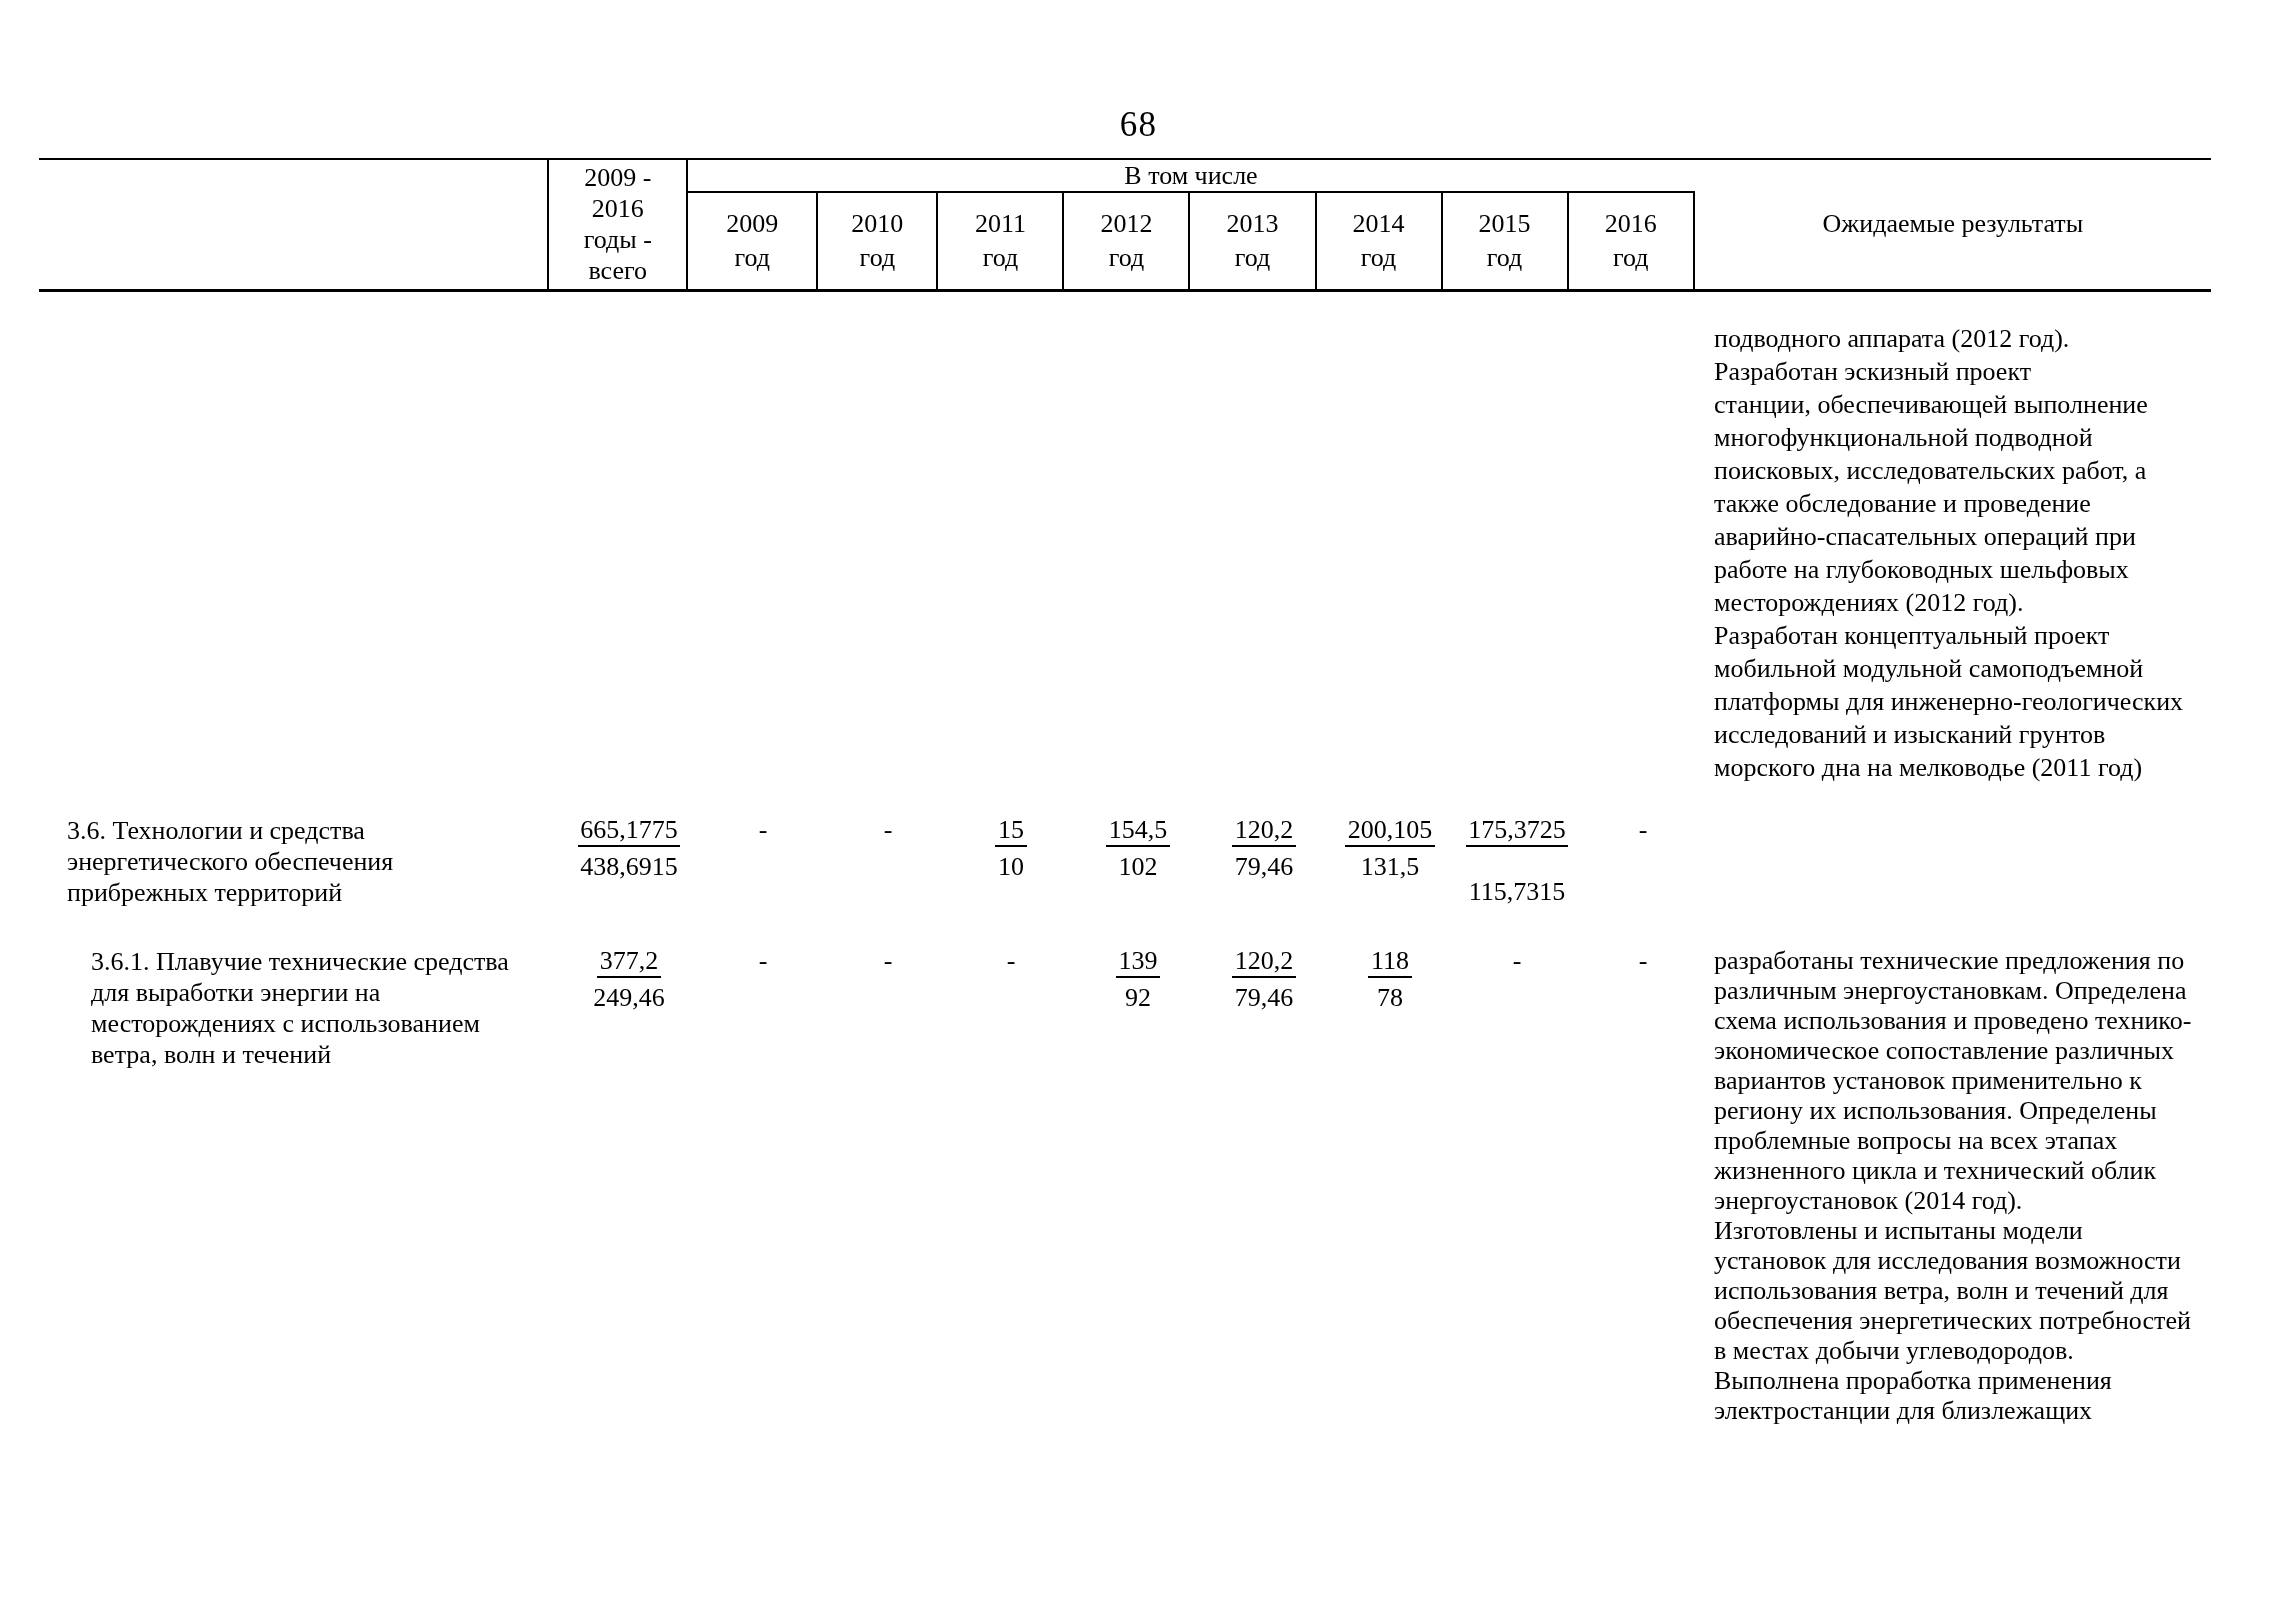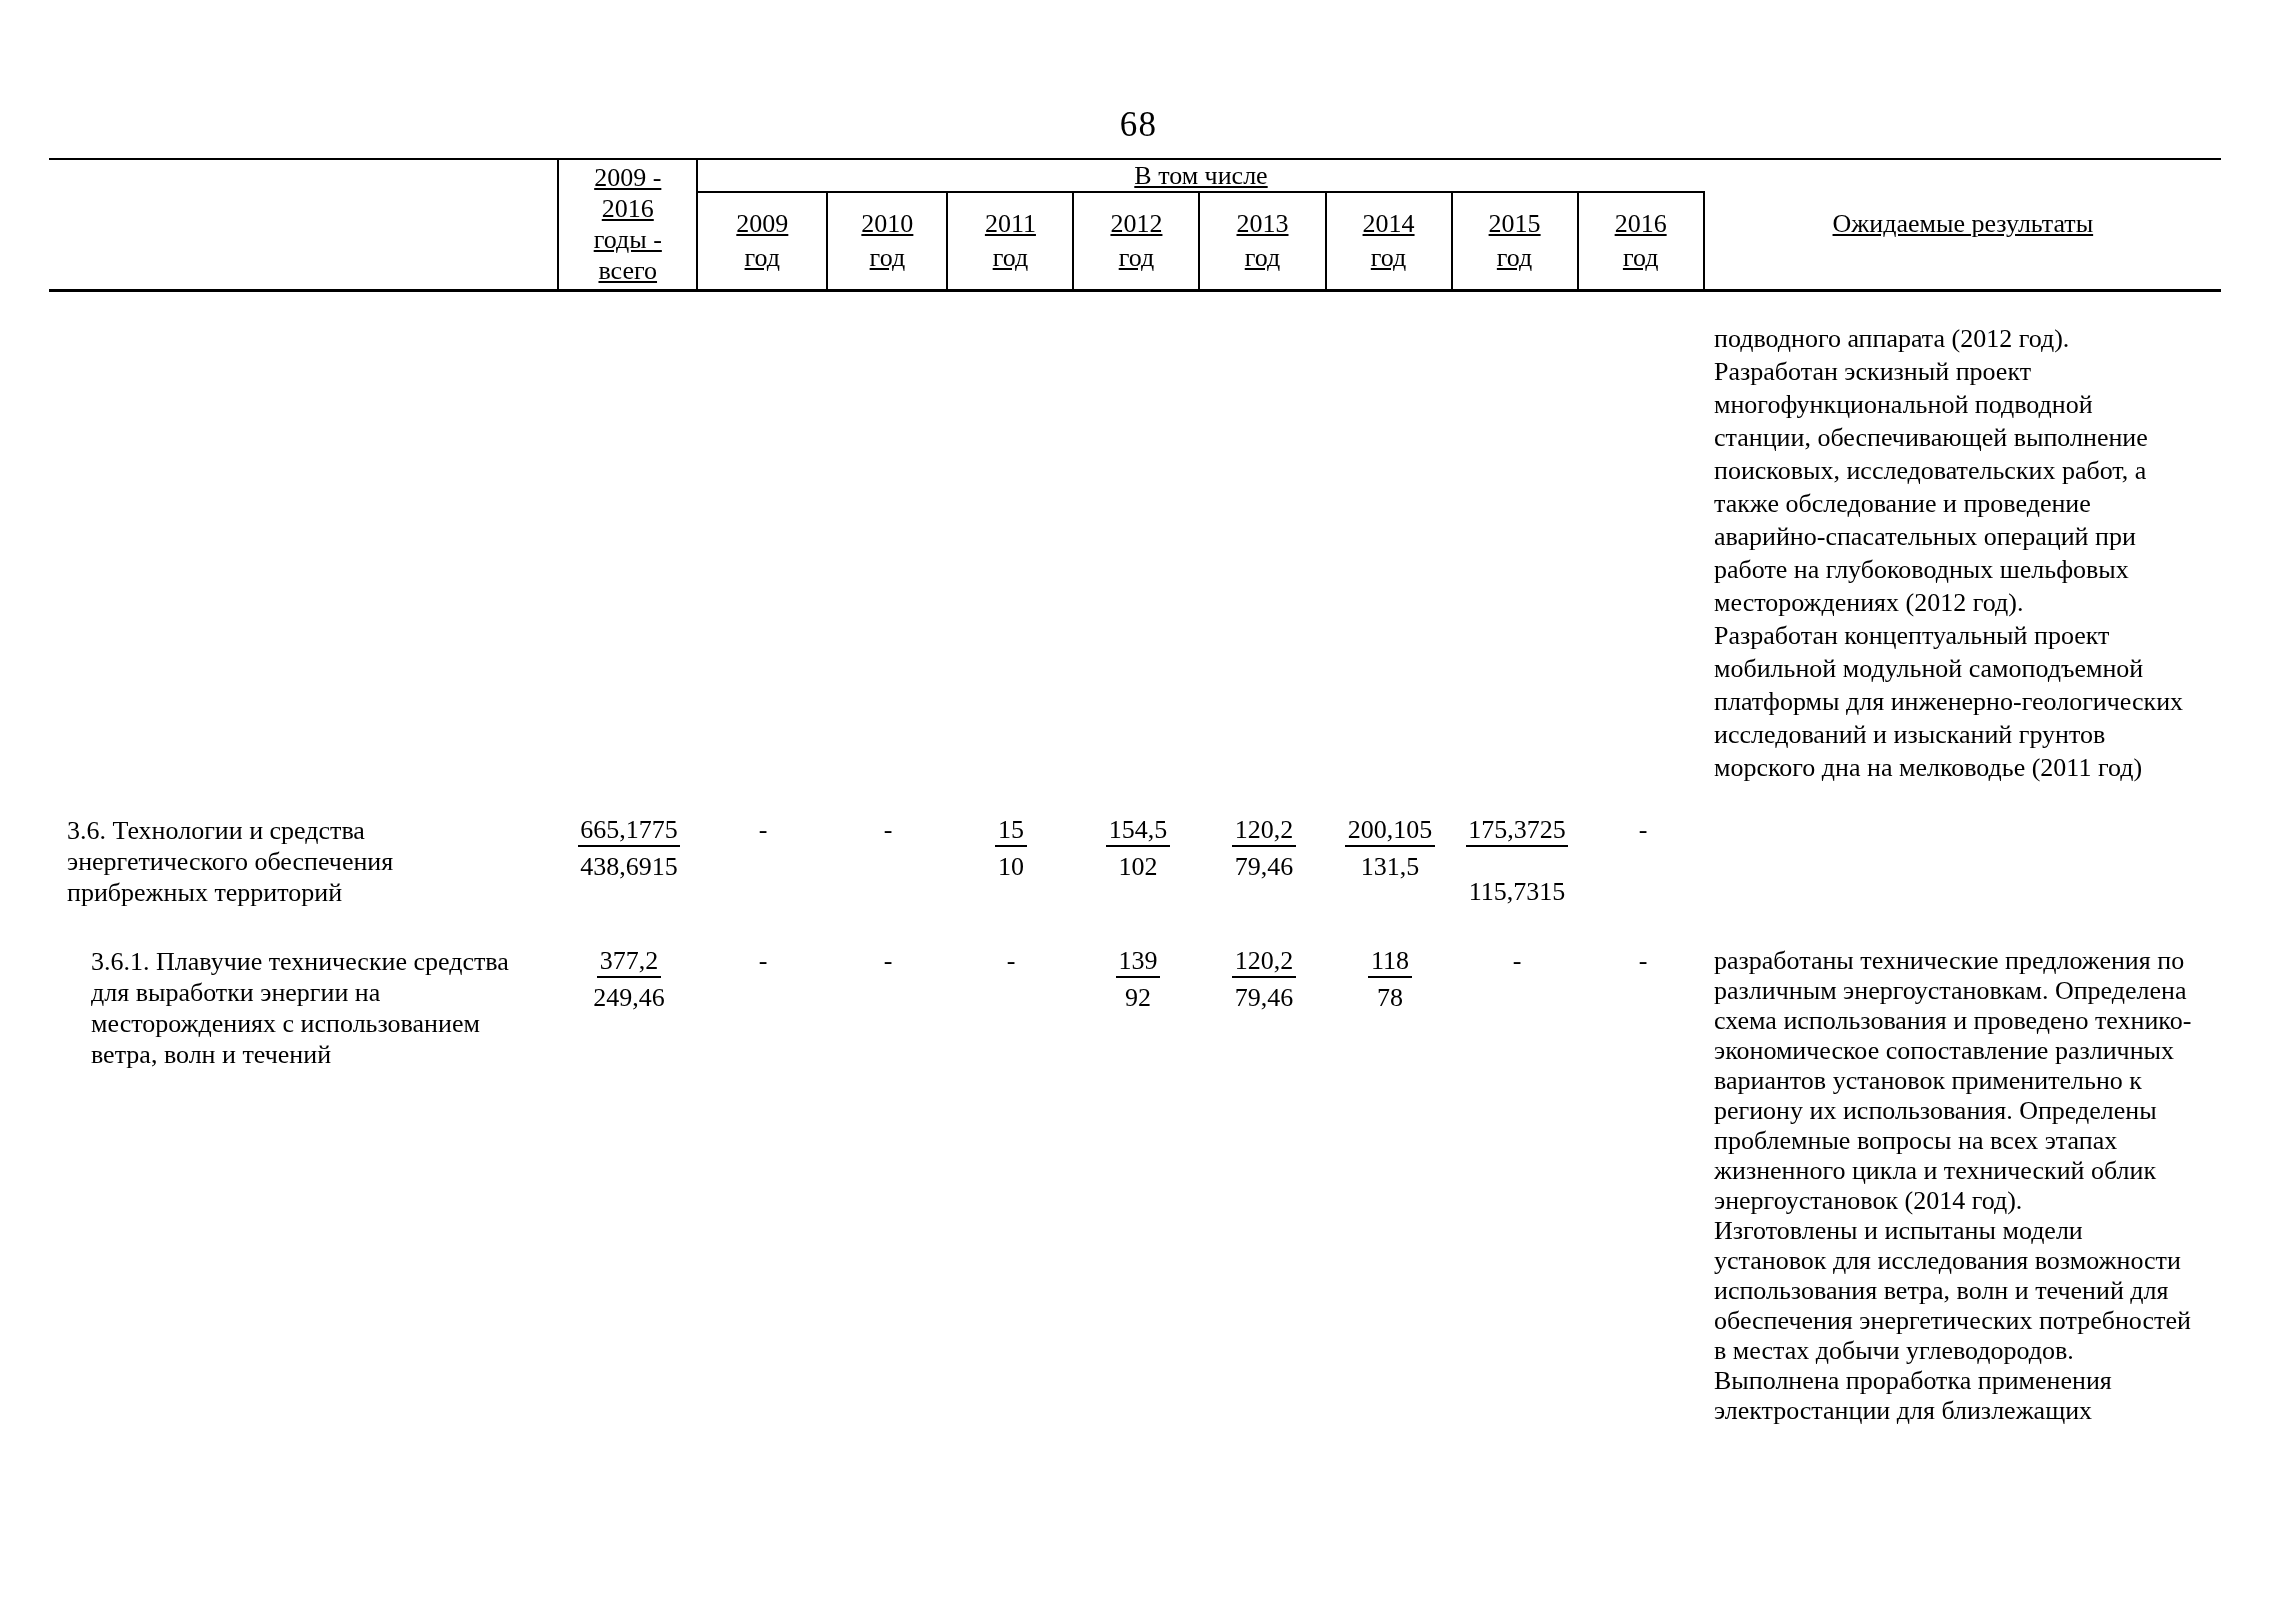--- a/index.html
+++ b/index.html
@@ -9,25 +9,24 @@
     position:relative; width:2295px; height:1434px; background:#ffffff;
     font-family:"Liberation Serif", serif; color:#000000;
     -webkit-font-smoothing:antialiased;
   }
   .page-number {
     position:absolute; left:1099px; top:105px; width:79px;
     font-size:35px; text-align:center; letter-spacing:1.3px;
   }
   
   table.hdr {
-    position:absolute; left:49px; top:158px; width:2172px;
+    position:absolute; left:39px; top:158px; width:2172px;
     table-layout:fixed; border-collapse:collapse;
     border-top:2.6px solid #000; border-bottom:3.3px solid #000;
     font-size:26px;
-    text-decoration:underline;
   }
   table.hdr td { vertical-align:middle; text-align:center; padding:0; }
   tr.hr1 { height:33px; }
   tr.hr2 { height:98px; }
   td.c-total { border-left:2px solid #000; border-right:2px solid #000; }
   td.c-incl  { border-bottom:2px solid #000; font-size:26px; }
   td.c-year  { border-right:2px solid #000; }
   td.c-total .tline { line-height:31px; white-space:nowrap; }
   td.c-year  .tline { line-height:34px; white-space:nowrap; }
   td.c-exp   { font-size:26px; }
@@ -147,22 +146,22 @@
               <div class="tline">год</div>
             </div>
           </td>
       </tr>
     </tbody>
   </table>
 
   <div class="textblock cont-expected">
       <div class="tline">подводного аппарата (2012 год).</div>
       <div class="tline">Разработан эскизный проект</div>
+      <div class="tline">станции, обеспечивающей выполнение</div>
       <div class="tline">многофункциональной подводной</div>
-      <div class="tline">станции, обеспечивающей выполнение</div>
       <div class="tline">поисковых, исследовательских работ, а</div>
       <div class="tline">также обследование и проведение</div>
       <div class="tline">аварийно-спасательных операций при</div>
       <div class="tline">работе на глубоководных шельфовых</div>
       <div class="tline">месторождениях (2012 год).</div>
       <div class="tline">Разработан концептуальный проект</div>
       <div class="tline">мобильной модульной самоподъемной</div>
       <div class="tline">платформы для инженерно-геологических</div>
       <div class="tline">исследований и изысканий грунтов</div>
       <div class="tline">морского дна на мелководье (2011 год)</div>

